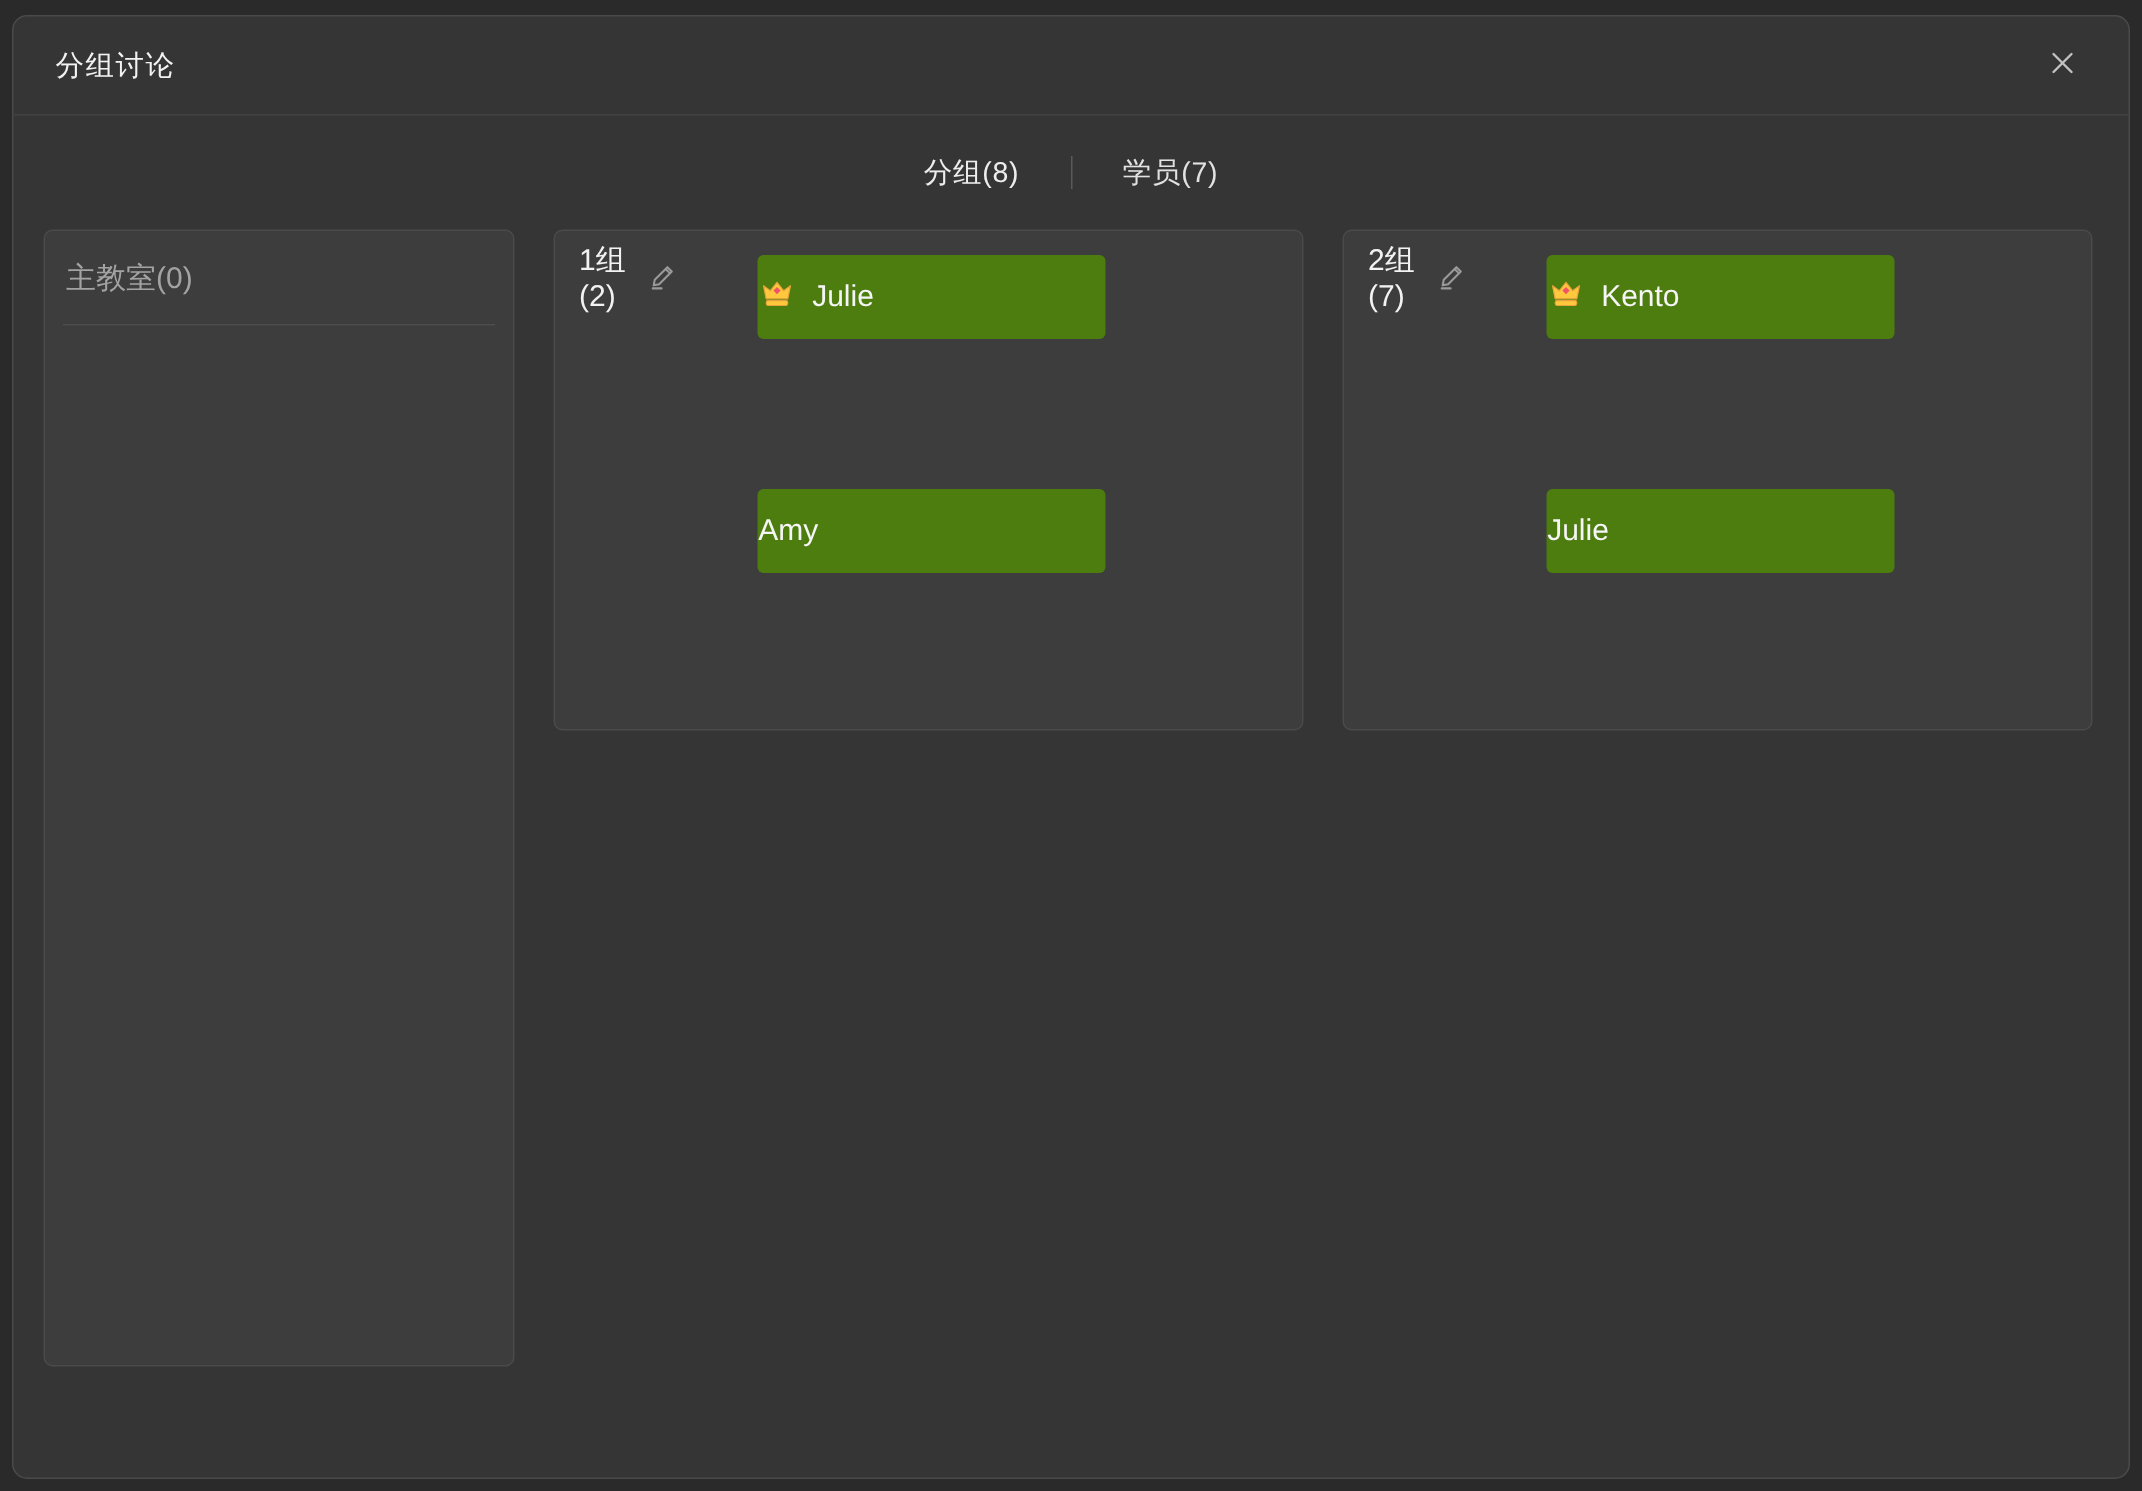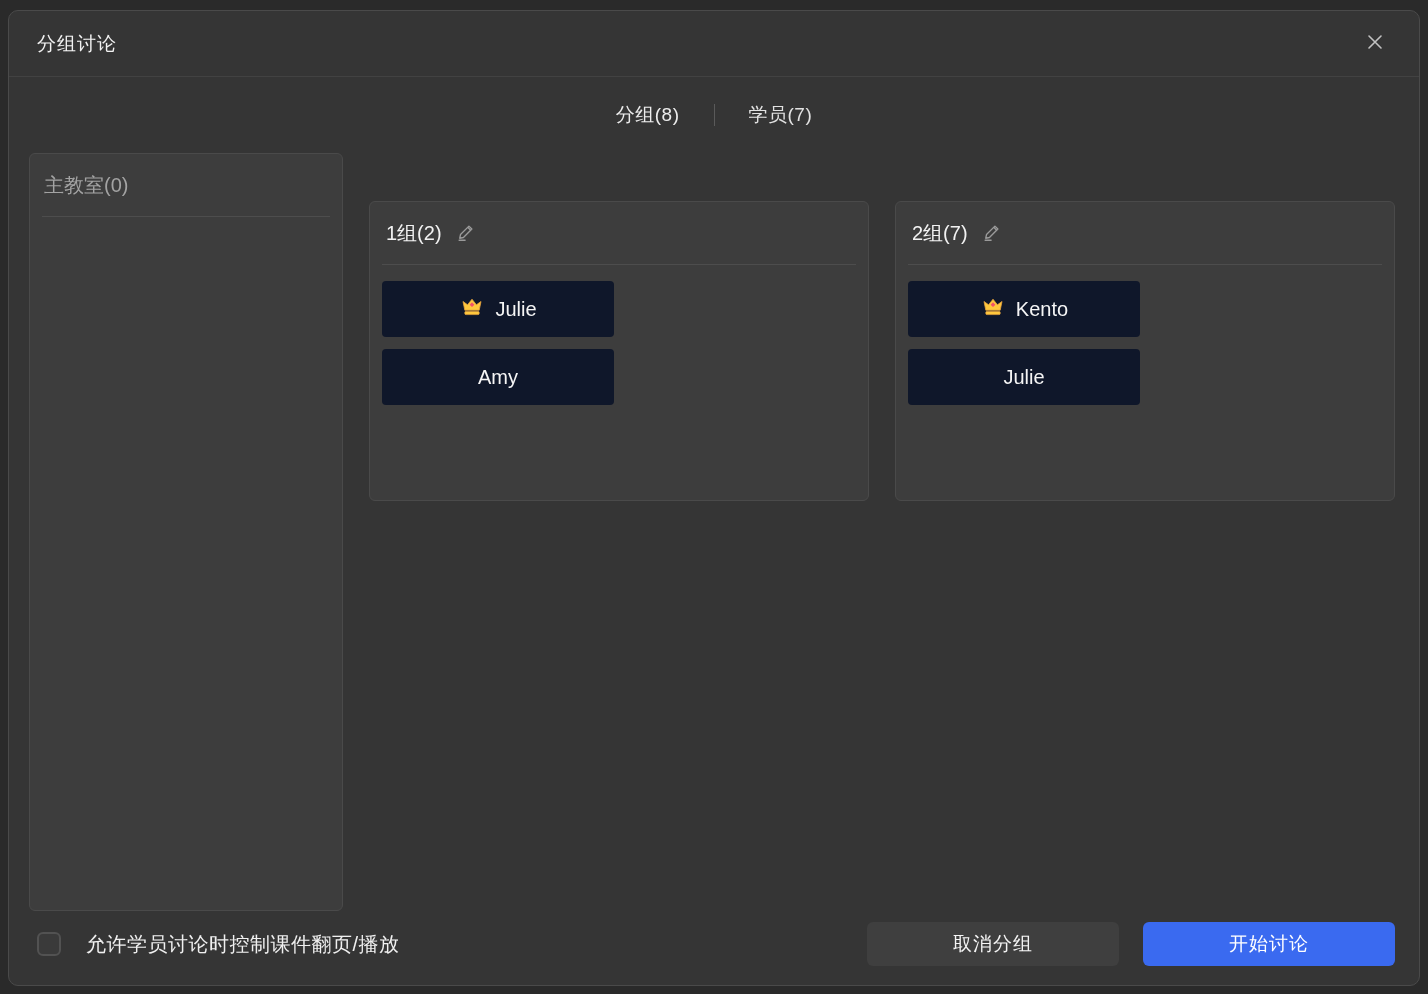--- a/index.html
+++ b/index.html
@@ -72,24 +72,23 @@
     height: 62px;
     display: flex;
     align-items: center;
     padding: 0 14px;
     font-size: 20px;
     color: #a3a3a3;
   }
   .panel-divider { height: 1px; background: #4d4d4d; margin: 0 12px; }
   .group-panel {
     width: 500px;
-    height: 300px;
-    display: flex;
-    flex-direction: column;
-    margin-top: 48px;
+    height: 334px;
+    display: flex;
+    flex-direction: row;
   }
   .group-header {
     height: 62px;
     display: flex;
     align-items: center;
     gap: 12px;
     padding: 0 16px;
   }
   .group-name { font-size: 20px; color: #f2f2f2; }
   .edit-btn {
@@ -100,25 +99,25 @@
   }
   .group-body {
     display: flex;
     flex-wrap: wrap;
     gap: 12px;
     padding: 16px 12px;
   }
   .member-tile {
     width: 232px;
     height: 56px;
-    background: #0f172a;
+    background: #4d7c0f;
     border-radius: 4px;
     display: flex;
     align-items: center;
-    justify-content: center;
+    justify-content: flex-start;
     gap: 10px;
     cursor: grab;
   }
   .member-name { font-size: 20px; color: #f5f5f5; }
   
   .footer {
     flex: 0 0 80px;
     display: flex;
     align-items: center;
     padding: 0 24px 14px 28px;
@@ -232,24 +231,14 @@
           <span class="member-name">Kento</span>
         </div>
         <div class="member-tile">
           <span class="member-name">Julie</span>
         </div>
       </div>
     </div>
 
   </div>
 
-  <div class="footer">
-    <div class="checkbox-wrap">
-      <span class="checkbox"></span>
-      <span class="checkbox-label">允许学员讨论时控制课件翻页/播放</span>
-    </div>
-    <div class="footer-buttons">
-      <button class="btn btn-gray">取消分组</button>
-      <button class="btn btn-blue">开始讨论</button>
-    </div>
-  </div>
 
 </div>
 
 </body></html>

